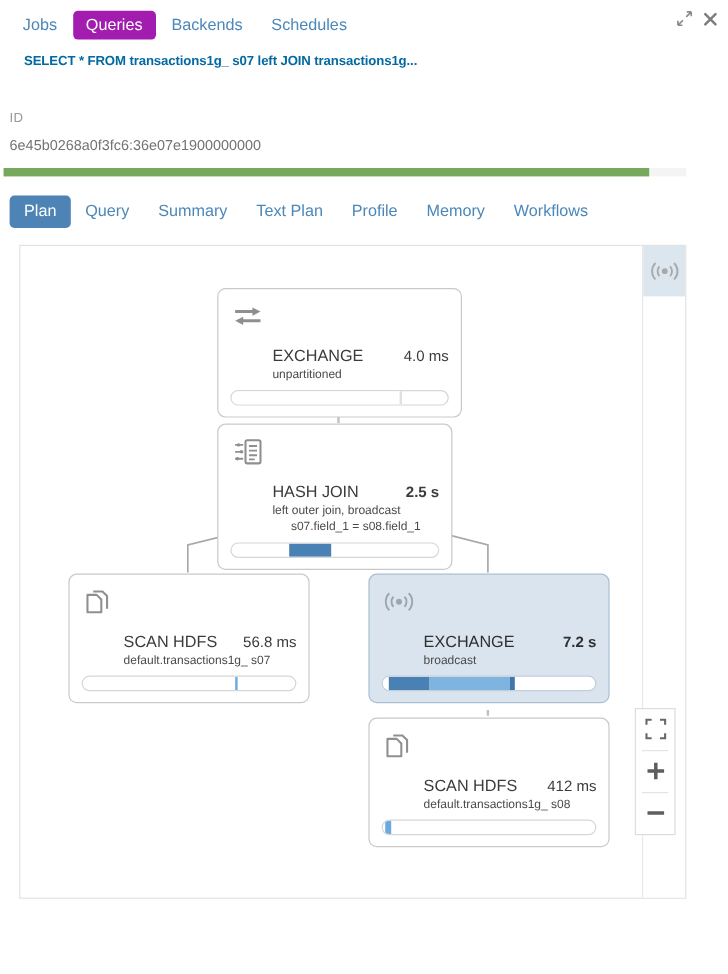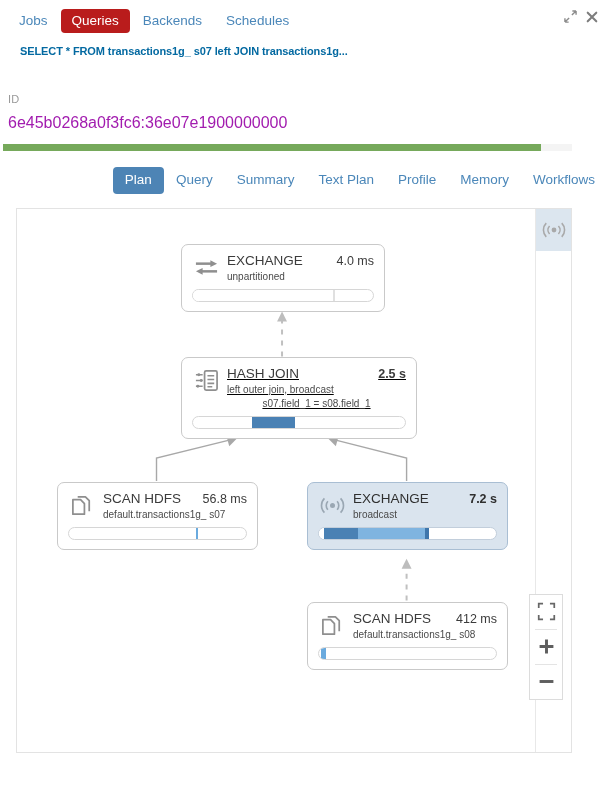--- a/index.html
+++ b/index.html
@@ -23,21 +23,21 @@
     font-size: 13.5px;
     color: #4b87b9;
     padding: 5px 11px 6px 11px;
     border-radius: 4px;
     line-height: 1;
     white-space: nowrap;
     margin-right: 2px;
     cursor: pointer;
   }
   .nav-tab.active {
-    background: #b91c1c;
+    background: #a21caf;
     color: #ffffff;
   }
   .win-controls {
     position: absolute;
     right: 8px;
     top: 9px;
     display: flex;
     align-items: center;
     gap: 9px;
   }
@@ -55,22 +55,22 @@
   }
 
   
   .id-label {
     font-size: 11px;
     color: #999999;
     padding: 36px 0 0 8px;
     letter-spacing: 0.2px;
   }
   .id-value {
-    font-size: 16px;
-    color: #a21caf;
+    font-size: 12px;
+    color: #737373;
     padding: 9px 0 0 8px;
     cursor: pointer;
   }
 
   
   .strip-wrap {
     margin: 12px 35px 0 3px;
     height: 7px;
     background: #f4f4f4;
     position: relative;
@@ -80,21 +80,20 @@
     left: 0; top: 0; bottom: 0;
     width: 94.5%;
     background: #76a95b;
   }
 
   
   .subtabs {
     display: flex;
     align-items: center;
     padding: 16px 0 0 8px;
-    justify-content: flex-end;
   }
   .subtab {
     font-size: 13.5px;
     color: #4b87b9;
     padding: 6px 12px 7px 12px;
     border-radius: 4px;
     line-height: 1;
     white-space: nowrap;
     cursor: pointer;
   }
@@ -157,20 +156,21 @@
     justify-content: center;
     margin-right: 7px;
     margin-top: 1px;
   }
   .node-text { flex: 1; min-width: 0; }
   .node-title-row {
     display: flex;
     justify-content: space-between;
     align-items: baseline;
     gap: 10px;
+    margin-top: 40px;
   }
   .node-name {
     font-size: 13.5px;
     color: #3b3b3b;
     white-space: nowrap;
   }
   .node-time {
     font-size: 12.5px;
     color: #3b3b3b;
     white-space: nowrap;
@@ -303,21 +303,21 @@
         </div>
         <div class="node-sub">unpartitioned</div>
       </div>
     </div>
     <div class="node-bar">
         <div class="seg" style="left: 0%; width: 78%; background: rgb(255, 255, 255);"></div>
         <div class="seg" style="left: 78%; width: 1%; background: rgb(224, 224, 224);"></div>
       </div>
   </div>
 
-  <div class="node" style="left:164px; top:148px; width:236px;text-decoration:underline;">
+  <div class="node" style="left:164px; top:148px; width:196px;">
     <div class="node-head">
       <div class="node-icon">
         <svg viewBox="0 0 26 26" width="25" height="25">
           <rect x="11" y="3" width="13" height="20" rx="1.6" stroke="#8f8f8f" stroke-width="1.8" fill="none"></rect>
           <path d="M14 8 H21 M14 12 H21 M14 16 H21 M14 19.5 H19" stroke="#8f8f8f" stroke-width="1.6"></path>
           <path d="M2 7 H9 M2 13 H9 M2 19 H9" stroke="#8f8f8f" stroke-width="1.6"></path>
           <circle cx="5" cy="7" r="1.5" fill="#8f8f8f"></circle>
           <circle cx="7.5" cy="13" r="1.5" fill="#8f8f8f"></circle>
           <circle cx="4" cy="19" r="1.5" fill="#8f8f8f"></circle>
         </svg>

